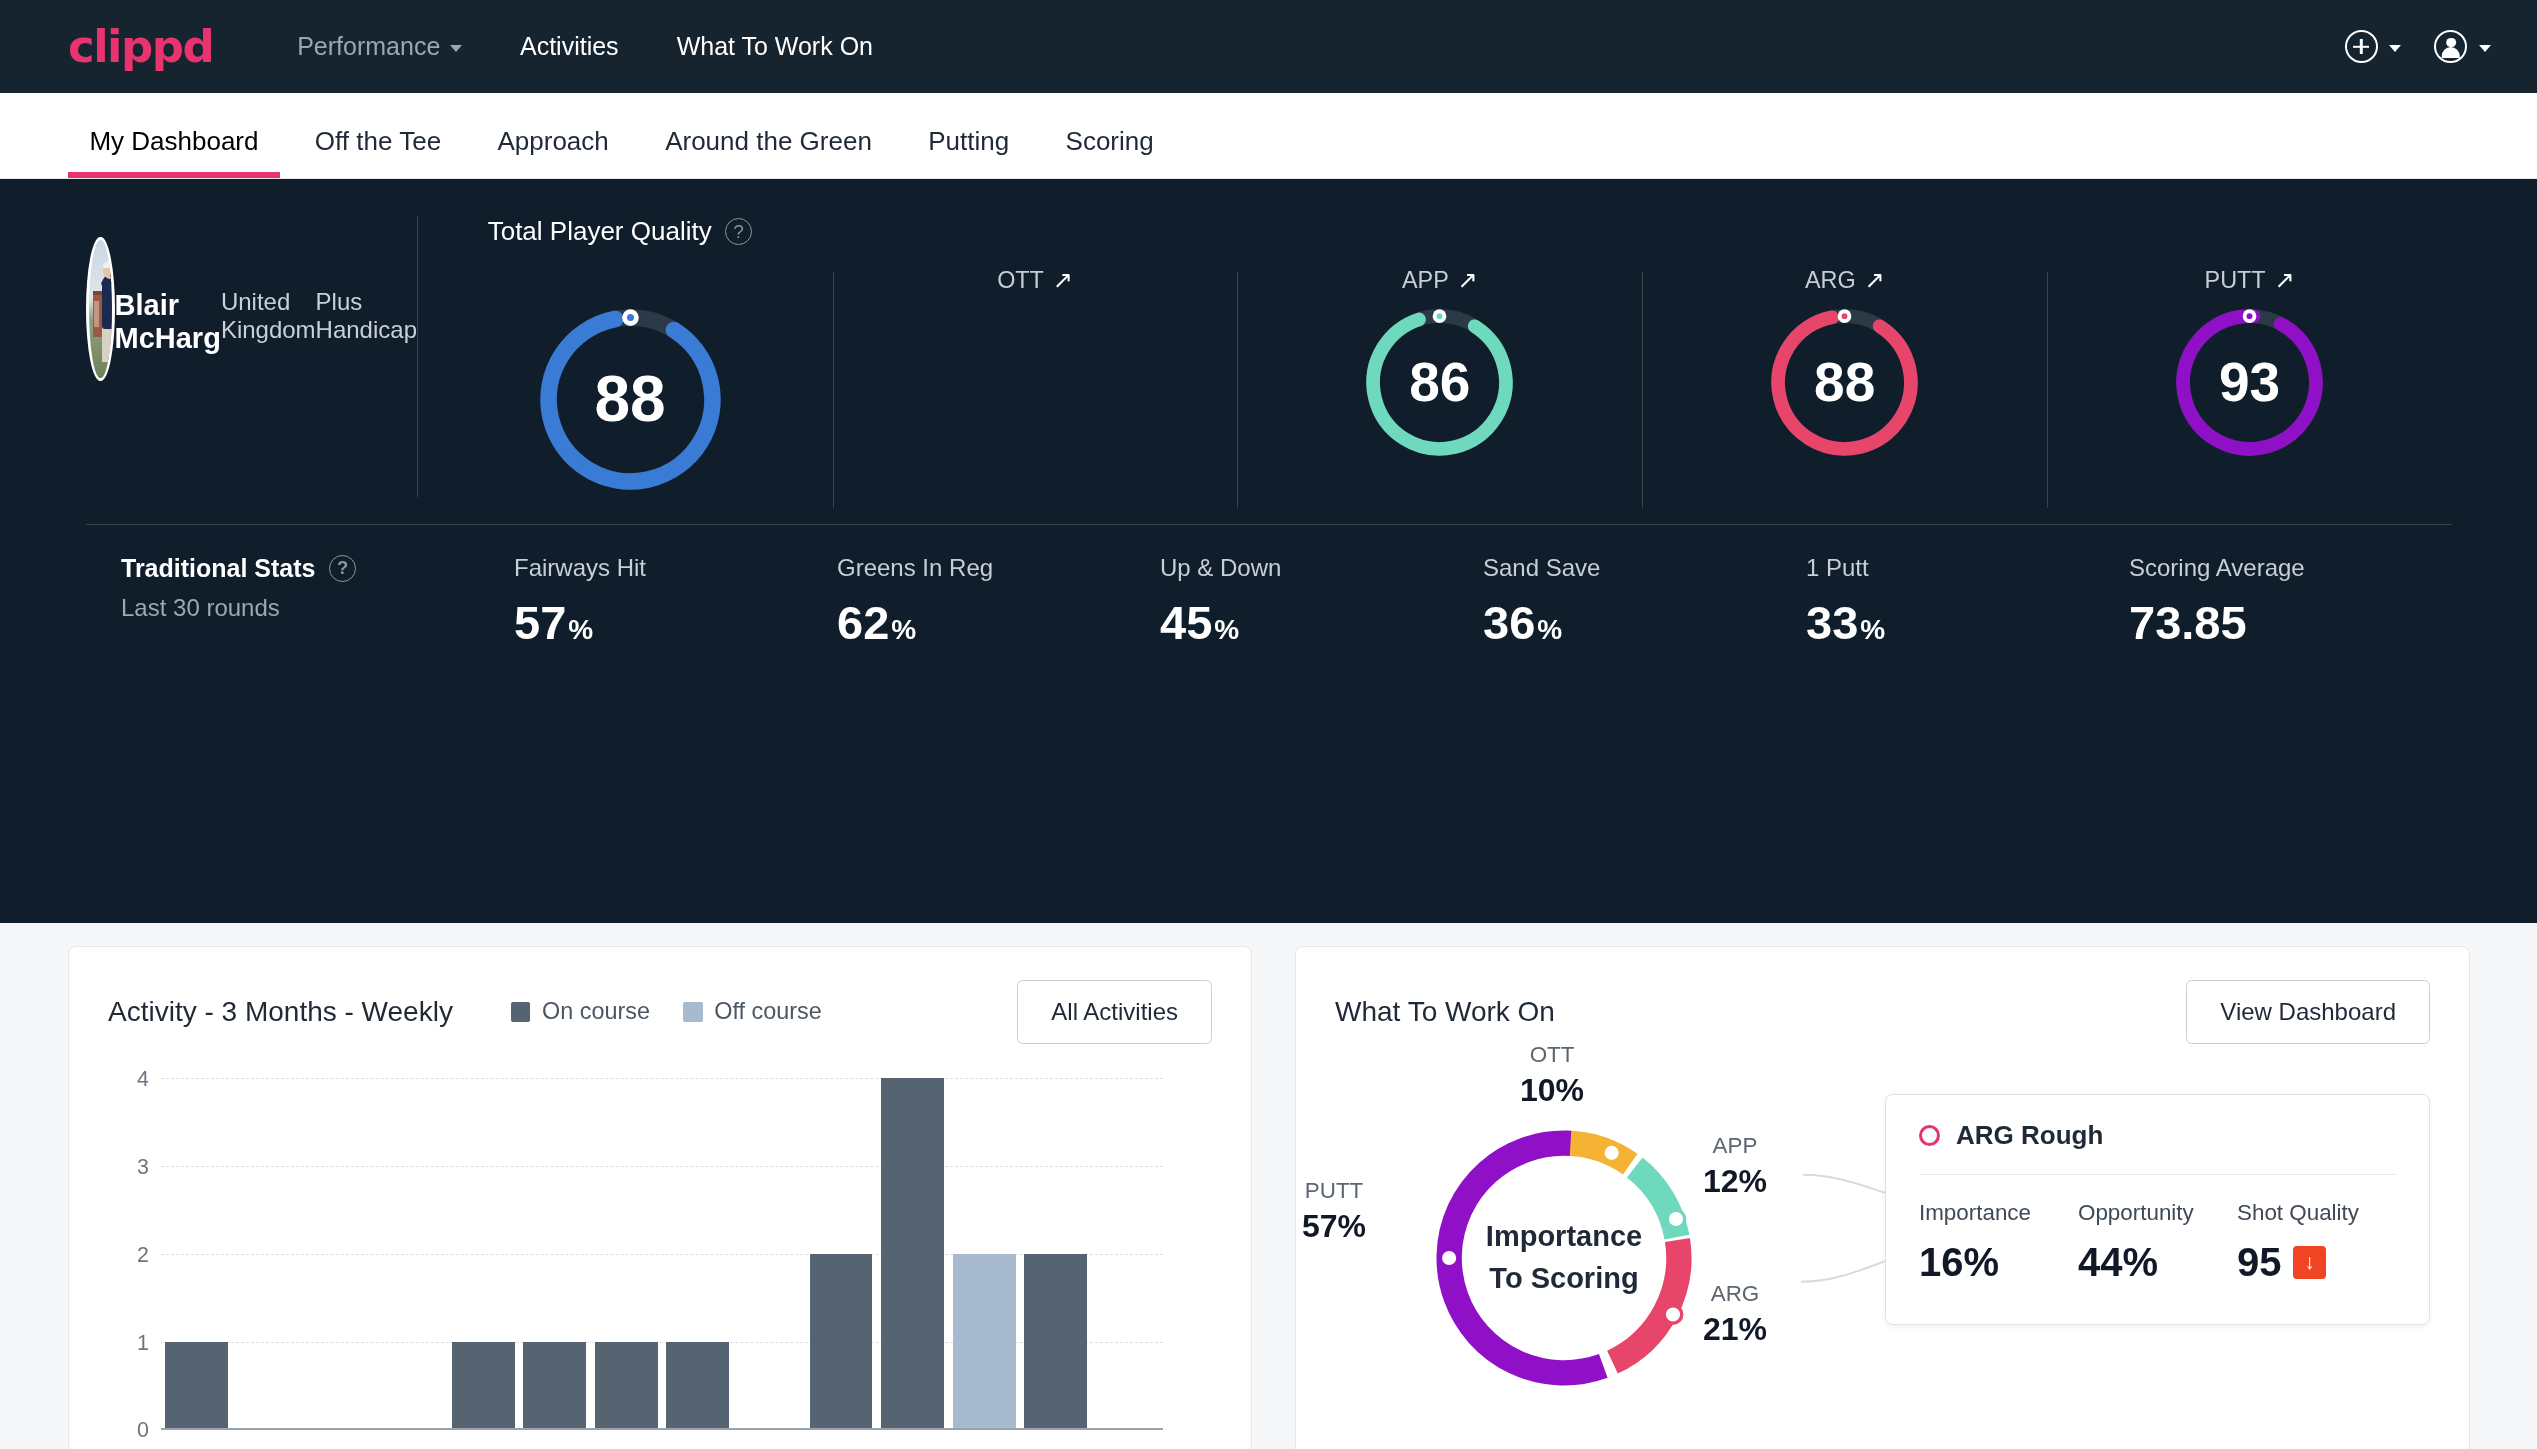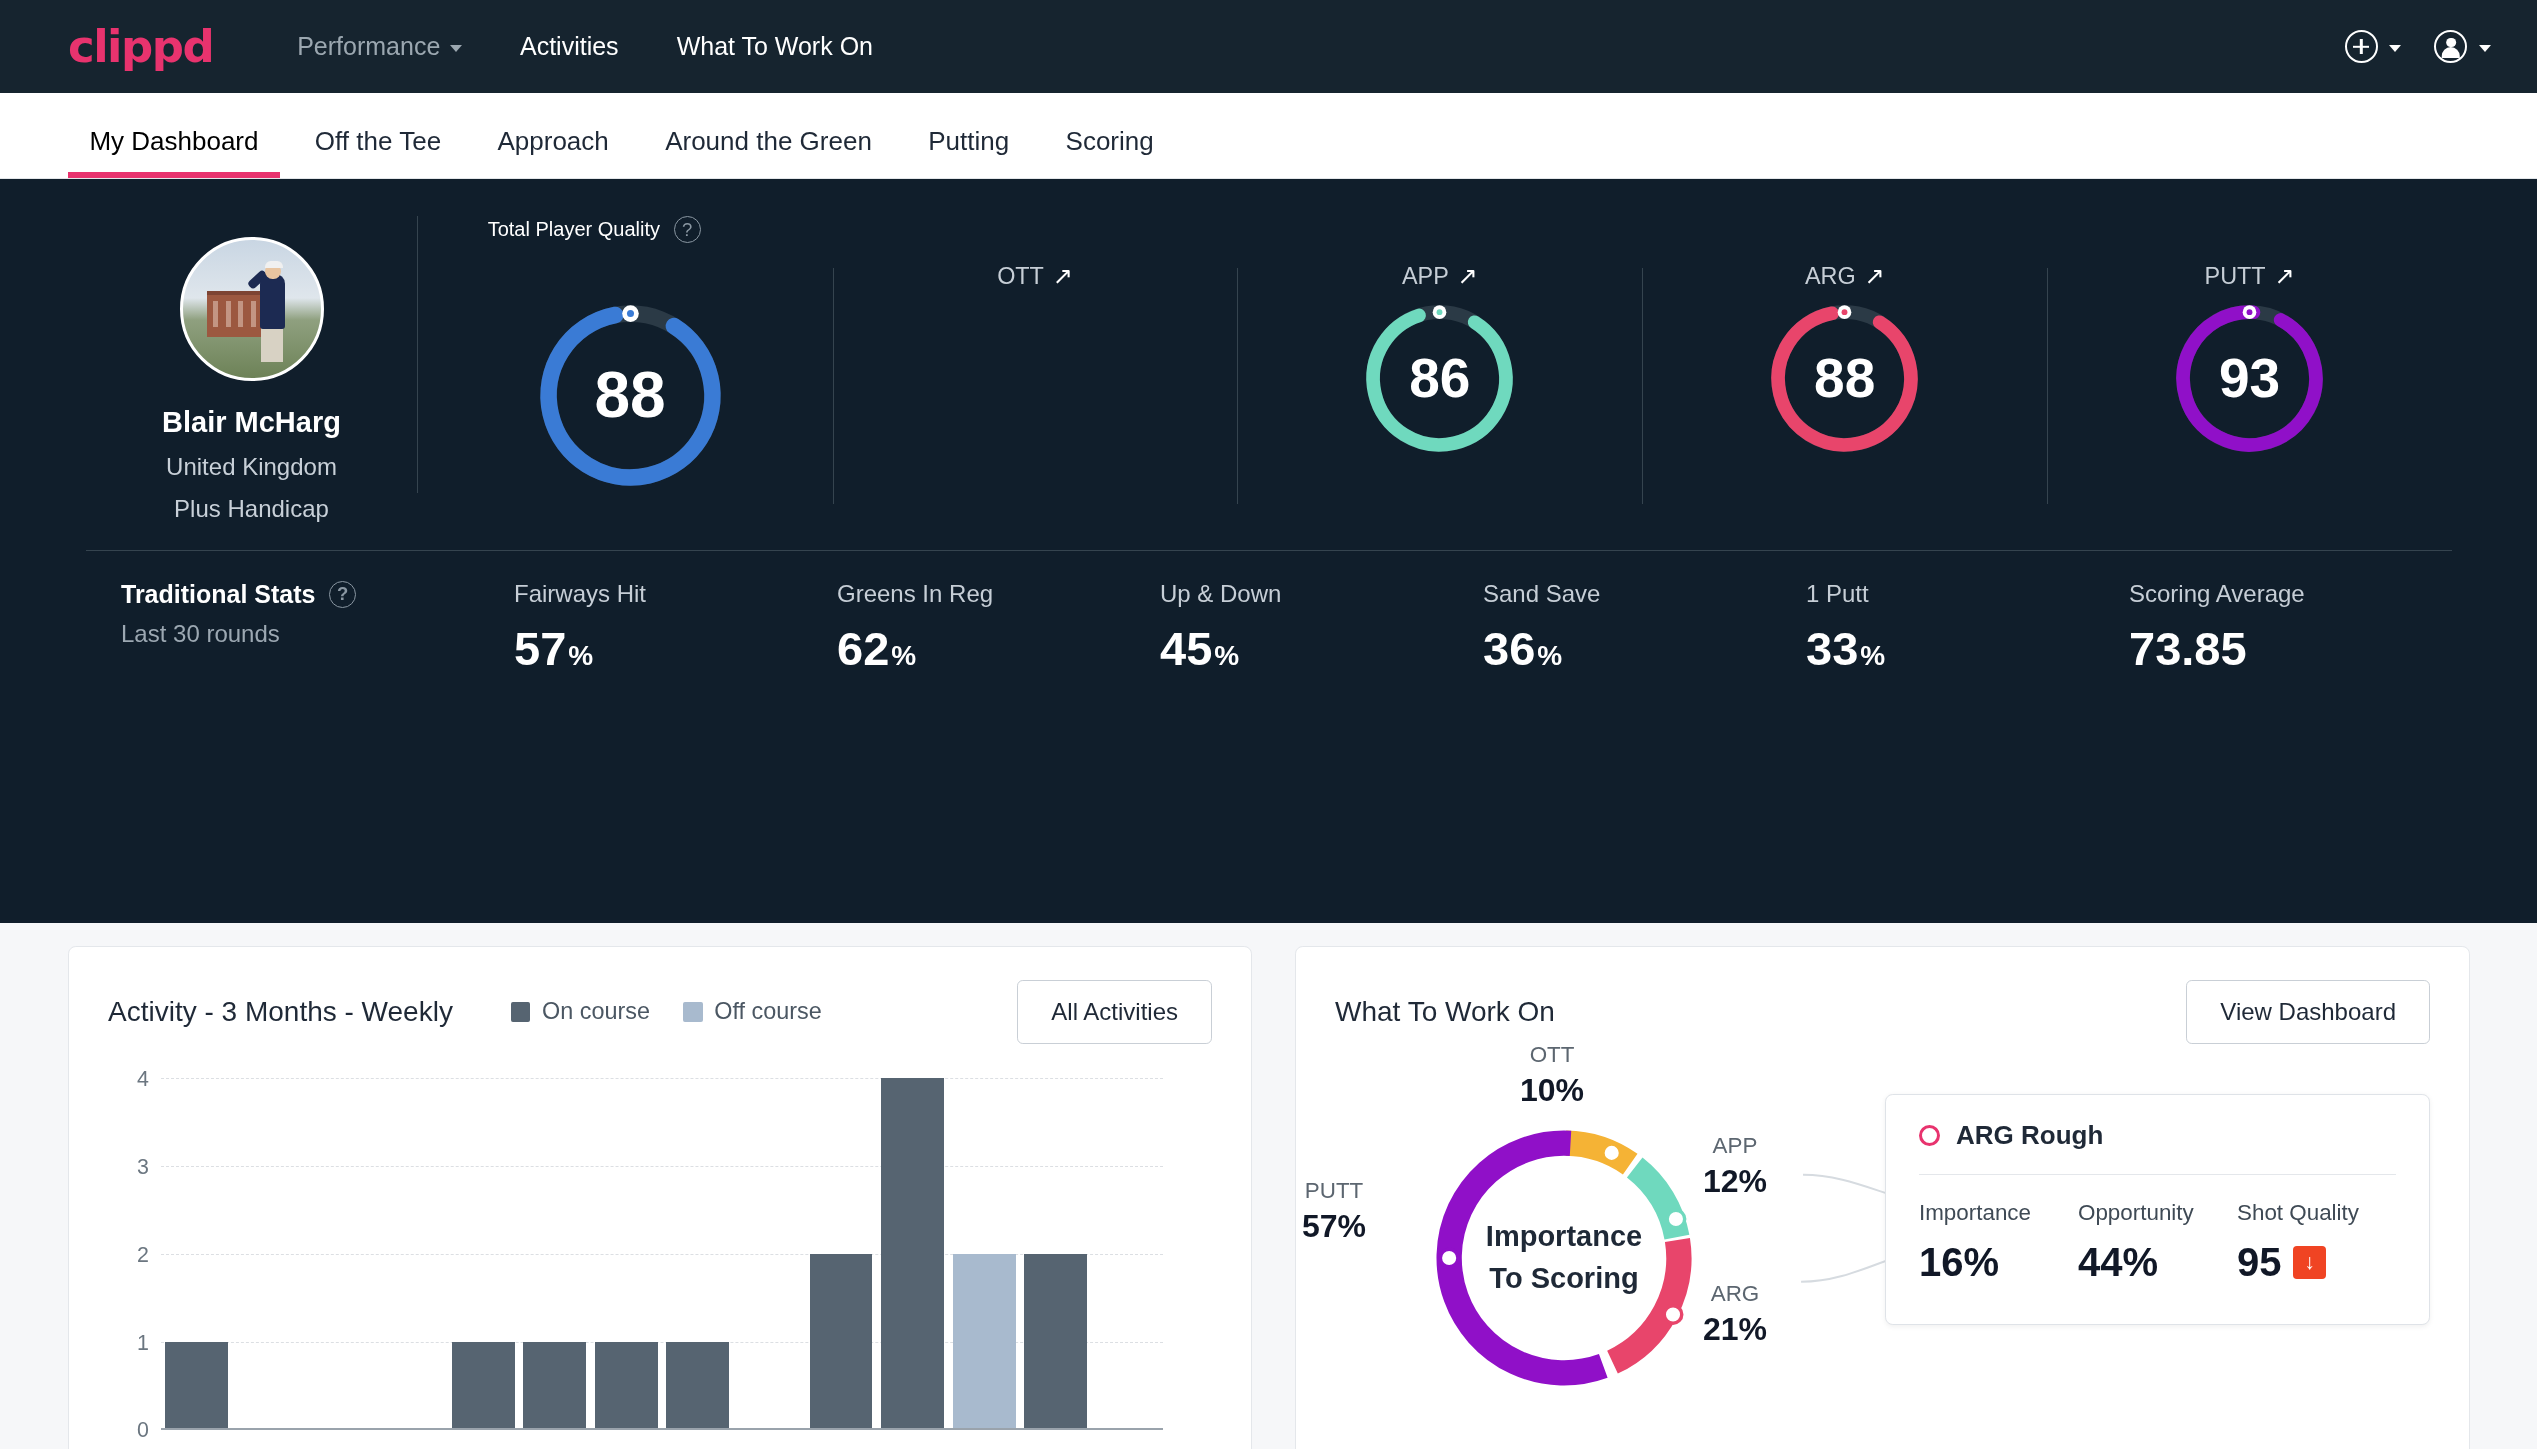--- a/index.html
+++ b/index.html
@@ -108,21 +108,21 @@
     background: #101E2B;
     padding: 37px 86px 39px 86px;
     height: 744px;
   }
   .hero-top { display: flex; align-items: flex-start; }
 
   .profile {
     width: 331px;
     padding-top: 21.4px;
     display: flex;
-    flex-direction: column;
+    flex-direction: row;
     align-items: center;
   }
   .avatar {
     width: 144px; height: 144px;
     border-radius: 50%;
     border: 3.9px solid #ffffff;
     overflow: hidden;
     position: relative;
     background: linear-gradient(to bottom, #c9d6e3 0%, #dfe6ec 42%, #8fa07f 58%, #6d8257 100%);
   }
@@ -177,21 +177,21 @@
     font-size: 24px;
     color: #C8D0D8;
   }
 
   .tpq-block { flex: 1; padding-left: 9.7px; border-left: 1px solid #35444F; }
   .tpq-head {
     display: flex; align-items: center; gap: 13.6px;
     padding-left: 60px;
     margin-bottom: 7.8px;
   }
-  .tpq-title { font-size: 20px; color: #ffffff; }
+  .tpq-title { font-size: 26px; color: #ffffff; }
   .qmark {
     width: 27px; height: 27px;
     border: 1.9px solid #8A97A2;
     border-radius: 50%;
     color: #8A97A2;
     font-size: 18.5px;
     display: flex; align-items: center; justify-content: center;
     cursor: pointer;
   }
 

